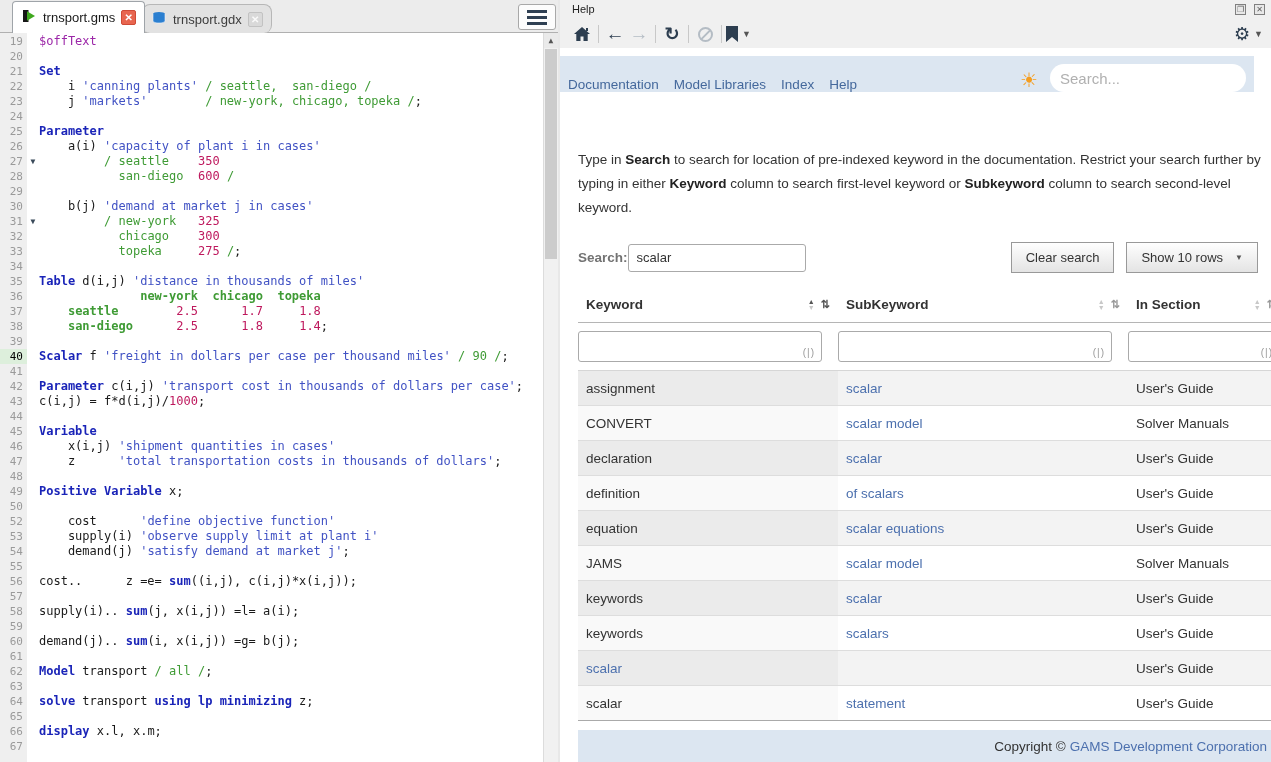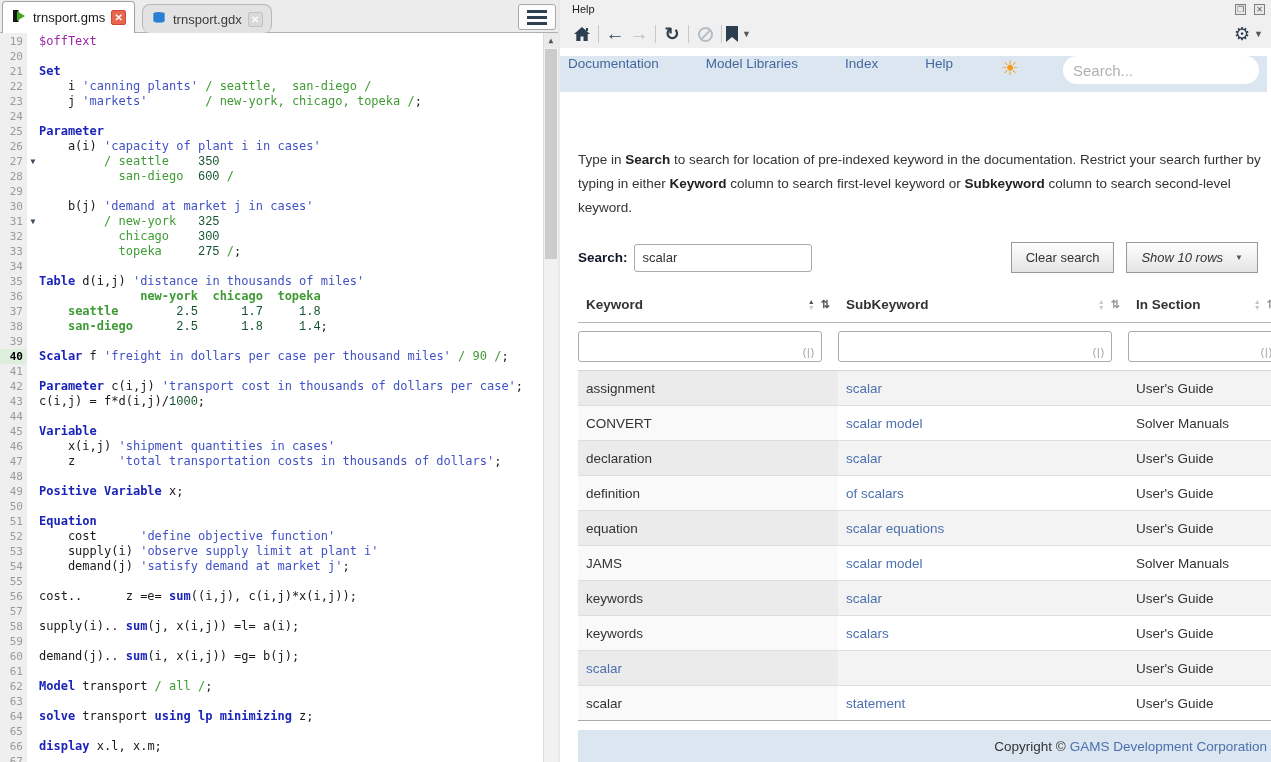--- a/index.html
+++ b/index.html
@@ -5,45 +5,45 @@
   * { margin:0; padding:0; box-sizing:border-box; }
   html,body { width:1271px; height:762px; overflow:hidden; background:#fff;
               font-family:"Liberation Sans", sans-serif; }
 
   
   .studio { position:absolute; left:0; top:0; width:558px; height:762px; background:#fff; }
   .tabbar { position:relative; height:33px; background:#ececec; border-bottom:1px solid #b0b0b0; }
   .tab { position:absolute; top:1px; height:32px; display:flex; align-items:center; gap:6px;
          padding:0 8px; border:1px solid #9fa4a9; border-bottom:none; border-radius:4px 4px 0 0;
          font-size:13px; color:#1a1a1a; background:#fff; cursor:default; }
-  .tab.active { left:2px; z-index:2; }
+  .tab.active { left:12px; z-index:2; }
   .tab.inactive { left:142px; top:4px; height:29px; background:#e2e2e2; border-color:#b7b7b7; color:#3c3c3c;border-radius:8px; }
   .tab-close { width:15px; height:15px; border-radius:2px; font-size:10px; font-weight:bold;
                display:flex; align-items:center; justify-content:center; }
   .tab-close.red { background:#e8654f; border:1px solid #cf4a36; color:#fff; }
   .tab-close.gray { background:#d9d9d9; border:1px solid #c2c2c2; color:#fafafa; }
   .hamburger { position:absolute; right:2px; top:4px; width:38px; height:26px; background:#fcfcfc;
                border:1px solid #a8a8a8; border-radius:3px; display:flex; flex-direction:column;
                justify-content:center; gap:3px; align-items:center; }
   .hamburger i { display:block; width:20px; height:3px; background:#2e3f52; }
 
   .editor { position:absolute; top:33px; left:0; right:0; bottom:0; background:#fff;
             font-family:"DejaVu Sans Mono", monospace; font-size:12px; }
   .gutter-bg { position:absolute; left:0; top:0; bottom:0; width:27px; background:#efefef; }
   #code-lines { position:absolute; left:0; top:1px; right:15px; }
   .cl { height:15px; line-height:15px; white-space:pre; }
   .ln { display:inline-block; width:27px; padding-right:4px; text-align:right; color:#9a9a9a;
         background:#efefef; font-size:11px; vertical-align:top; }
-  .ln.cur { background:#ddefdc; color:#000; font-weight:bold; }
+  .ln.cur { background:#ddefdc; color:#000; font-weight:normal; }
   .fold { display:inline-block; width:12px; color:#3a4a5a; font-size:8px; text-align:center; vertical-align:top; }
   .tk-k { color:#1a24b8; font-weight:bold; }
   .tk-s { color:#4152c4; }
   .tk-g { color:#3f9b35; }
   .tk-G { color:#3f9b35; font-weight:bold; }
-  .tk-n { color:#14532d;font-family:Liberation Mono, monospace; }
+  .tk-n { color:#be185d; }
   .tk-d { color:#9c27a8; }
   .tk-p { color:#1a1a1a; }
 
   .edscroll { position:absolute; right:0; top:0; bottom:0; width:15px; background:#f1f1f1;
               border-left:1px solid #dcdcdc; }
   .edscroll .up { height:15px; text-align:center; font-size:8px; color:#555; line-height:15px; background:#eaeaea; }
   .edscroll .thumb { position:absolute; top:16px; left:1px; right:1px; height:210px; background:#cccccc; }
 
   .splitter { position:absolute; left:558px; top:0; width:2px; height:762px; background:#e8e8e8; }
 
@@ -61,43 +61,43 @@
   .arrow.dis, .dis { color:#b4bcc4; }
   .reload { font-size:18px; font-weight:bold; color:#2d3e50; }
   .stopicon { position:relative; width:15px; height:15px; border:2px solid #b4bcc4; border-radius:50%; }
   .stopicon::after { content:""; position:absolute; left:-1px; top:5px; width:13px; height:2px;
                      background:#b4bcc4; transform:rotate(-45deg); }
   .bkmark { width:12px; height:16px; background:#2d3e50;
             clip-path:polygon(0 0,100% 0,100% 100%,50% 68%,0 100%); }
   .caret { font-size:9px; color:#555; margin-left:4px; }
   .gear { font-size:18px; color:#2d3e50; }
 
-  .navbar { position:absolute; top:56px; left:0; right:4px; height:36px; background:#dce6f1;
-            display:flex; align-items:flex-start; padding:0 8px;gap:32px; }
+  .navbar { position:absolute; top:56px; left:0; right:17px; height:36px; background:#dce6f1;
+            display:flex; align-items:flex-end; padding:0 8px; }
   .navlink { font-size:13.5px; color:#44689c; margin-right:15px; cursor:pointer; }
   .sun { margin-left:auto; font-size:20px; color:#f59d1e; margin-right:12px; }
   .searchpill { width:196px; height:28px; background:#fff; border-radius:14px; display:flex;
                 align-items:center; padding:0 10px; }
   .searchpill input { border:none; outline:none; flex:1; font-size:15px; color:#444;
                       font-family:"Liberation Sans", sans-serif; background:transparent; }
   .searchpill input::placeholder { color:#b0b0b0; }
 
   .content { position:absolute; top:92px; left:0; right:0; bottom:32px; background:#fff;
              padding:0 0 0 18px; overflow:hidden; }
   .intro { margin-top:56px; width:692px; font-size:13.5px; color:#333; line-height:24px; }
   .intro b { color:#222; }
 
   .searchrow { margin-top:22px; display:flex; align-items:center; width:688px; }
-  .searchlabel { font-size:13.5px; font-weight:bold; color:#0f172a; margin-right:6px; }
+  .searchlabel { font-size:13.5px; font-weight:bold; color:#737373; }
   .searchbox { width:178px; height:28px; border:1px solid #aaa; border-radius:3px; padding:0 8px;
                font-size:13px; color:#333; font-family:"Liberation Sans", sans-serif; outline:none; }
   .btn { height:31px; border:1px solid #999; border-radius:0; background:linear-gradient(#fefefe,#e4e4e4);
          font-size:13px; color:#333; padding:0 14px; display:flex; align-items:center; gap:8px; }
   .btn-clear { margin-left:auto; }
-  .btn-rows { margin-left:12px; margin-right:8px;font-style:italic; }
+  .btn-rows { margin-left:12px; margin-right:8px; }
   .btn .caret { font-size:8px; color:#555; }
 
   table.kwt { border-collapse:collapse; table-layout:fixed; width:706px; margin-top:16px;
               font-size:13.5px; color:#333; }
   .kwt col.c1 { width:260px; } .kwt col.c2 { width:290px; } .kwt col.c3 { width:156px; }
   .kwt th { text-align:left; font-weight:bold; padding:8px 8px 10px 8px; border-bottom:1px solid #b5b5b5; }
   .th-inner { display:flex; align-items:center; }
   .sorticons { margin-left:auto; display:flex; align-items:center; gap:6px; }
   .sarr { display:flex; flex-direction:column; line-height:6px; font-size:7px; }
   .sarr .on { color:#555; } .sarr .off { color:#c8c8c8; }
@@ -177,21 +177,20 @@
         <div class="cl"><span class="ln">41</span><span class="fold"></span></div>
         <div class="cl"><span class="ln">42</span><span class="fold"></span><span class="tk-k">Parameter</span><span class="tk-p"> c(i,j) </span><span class="tk-s">'transport cost in thousands of dollars per case'</span><span class="tk-p">;</span></div>
         <div class="cl"><span class="ln">43</span><span class="fold"></span><span class="tk-p">c(i,j) = f*d(i,j)/</span><span class="tk-n">1000</span><span class="tk-p">;</span></div>
         <div class="cl"><span class="ln">44</span><span class="fold"></span></div>
         <div class="cl"><span class="ln">45</span><span class="fold"></span><span class="tk-k">Variable</span></div>
         <div class="cl"><span class="ln">46</span><span class="fold"></span><span class="tk-p">    x(i,j) </span><span class="tk-s">'shipment quantities in cases'</span></div>
         <div class="cl"><span class="ln">47</span><span class="fold"></span><span class="tk-p">    z      </span><span class="tk-s">'total transportation costs in thousands of dollars'</span><span class="tk-p">;</span></div>
         <div class="cl"><span class="ln">48</span><span class="fold"></span></div>
         <div class="cl"><span class="ln">49</span><span class="fold"></span><span class="tk-k">Positive Variable</span><span class="tk-p"> x;</span></div>
         <div class="cl"><span class="ln">50</span><span class="fold"></span></div>
-        <div class="cl"><span class="ln">51</span><span class="fold"></span><span class="tk-k">Equation</span></div>
         <div class="cl"><span class="ln">52</span><span class="fold"></span><span class="tk-p">    cost      </span><span class="tk-s">'define objective function'</span></div>
         <div class="cl"><span class="ln">53</span><span class="fold"></span><span class="tk-p">    supply(i) </span><span class="tk-s">'observe supply limit at plant i'</span></div>
         <div class="cl"><span class="ln">54</span><span class="fold"></span><span class="tk-p">    demand(j) </span><span class="tk-s">'satisfy demand at market j'</span><span class="tk-p">;</span></div>
         <div class="cl"><span class="ln">55</span><span class="fold"></span></div>
         <div class="cl"><span class="ln">56</span><span class="fold"></span><span class="tk-p">cost..      z =e= </span><span class="tk-k">sum</span><span class="tk-p">((i,j), c(i,j)*x(i,j));</span></div>
         <div class="cl"><span class="ln">57</span><span class="fold"></span></div>
         <div class="cl"><span class="ln">58</span><span class="fold"></span><span class="tk-p">supply(i).. </span><span class="tk-k">sum</span><span class="tk-p">(j, x(i,j)) =l= a(i);</span></div>
         <div class="cl"><span class="ln">59</span><span class="fold"></span></div>
         <div class="cl"><span class="ln">60</span><span class="fold"></span><span class="tk-p">demand(j).. </span><span class="tk-k">sum</span><span class="tk-p">(i, x(i,j)) =g= b(j);</span></div>
         <div class="cl"><span class="ln">61</span><span class="fold"></span></div>

